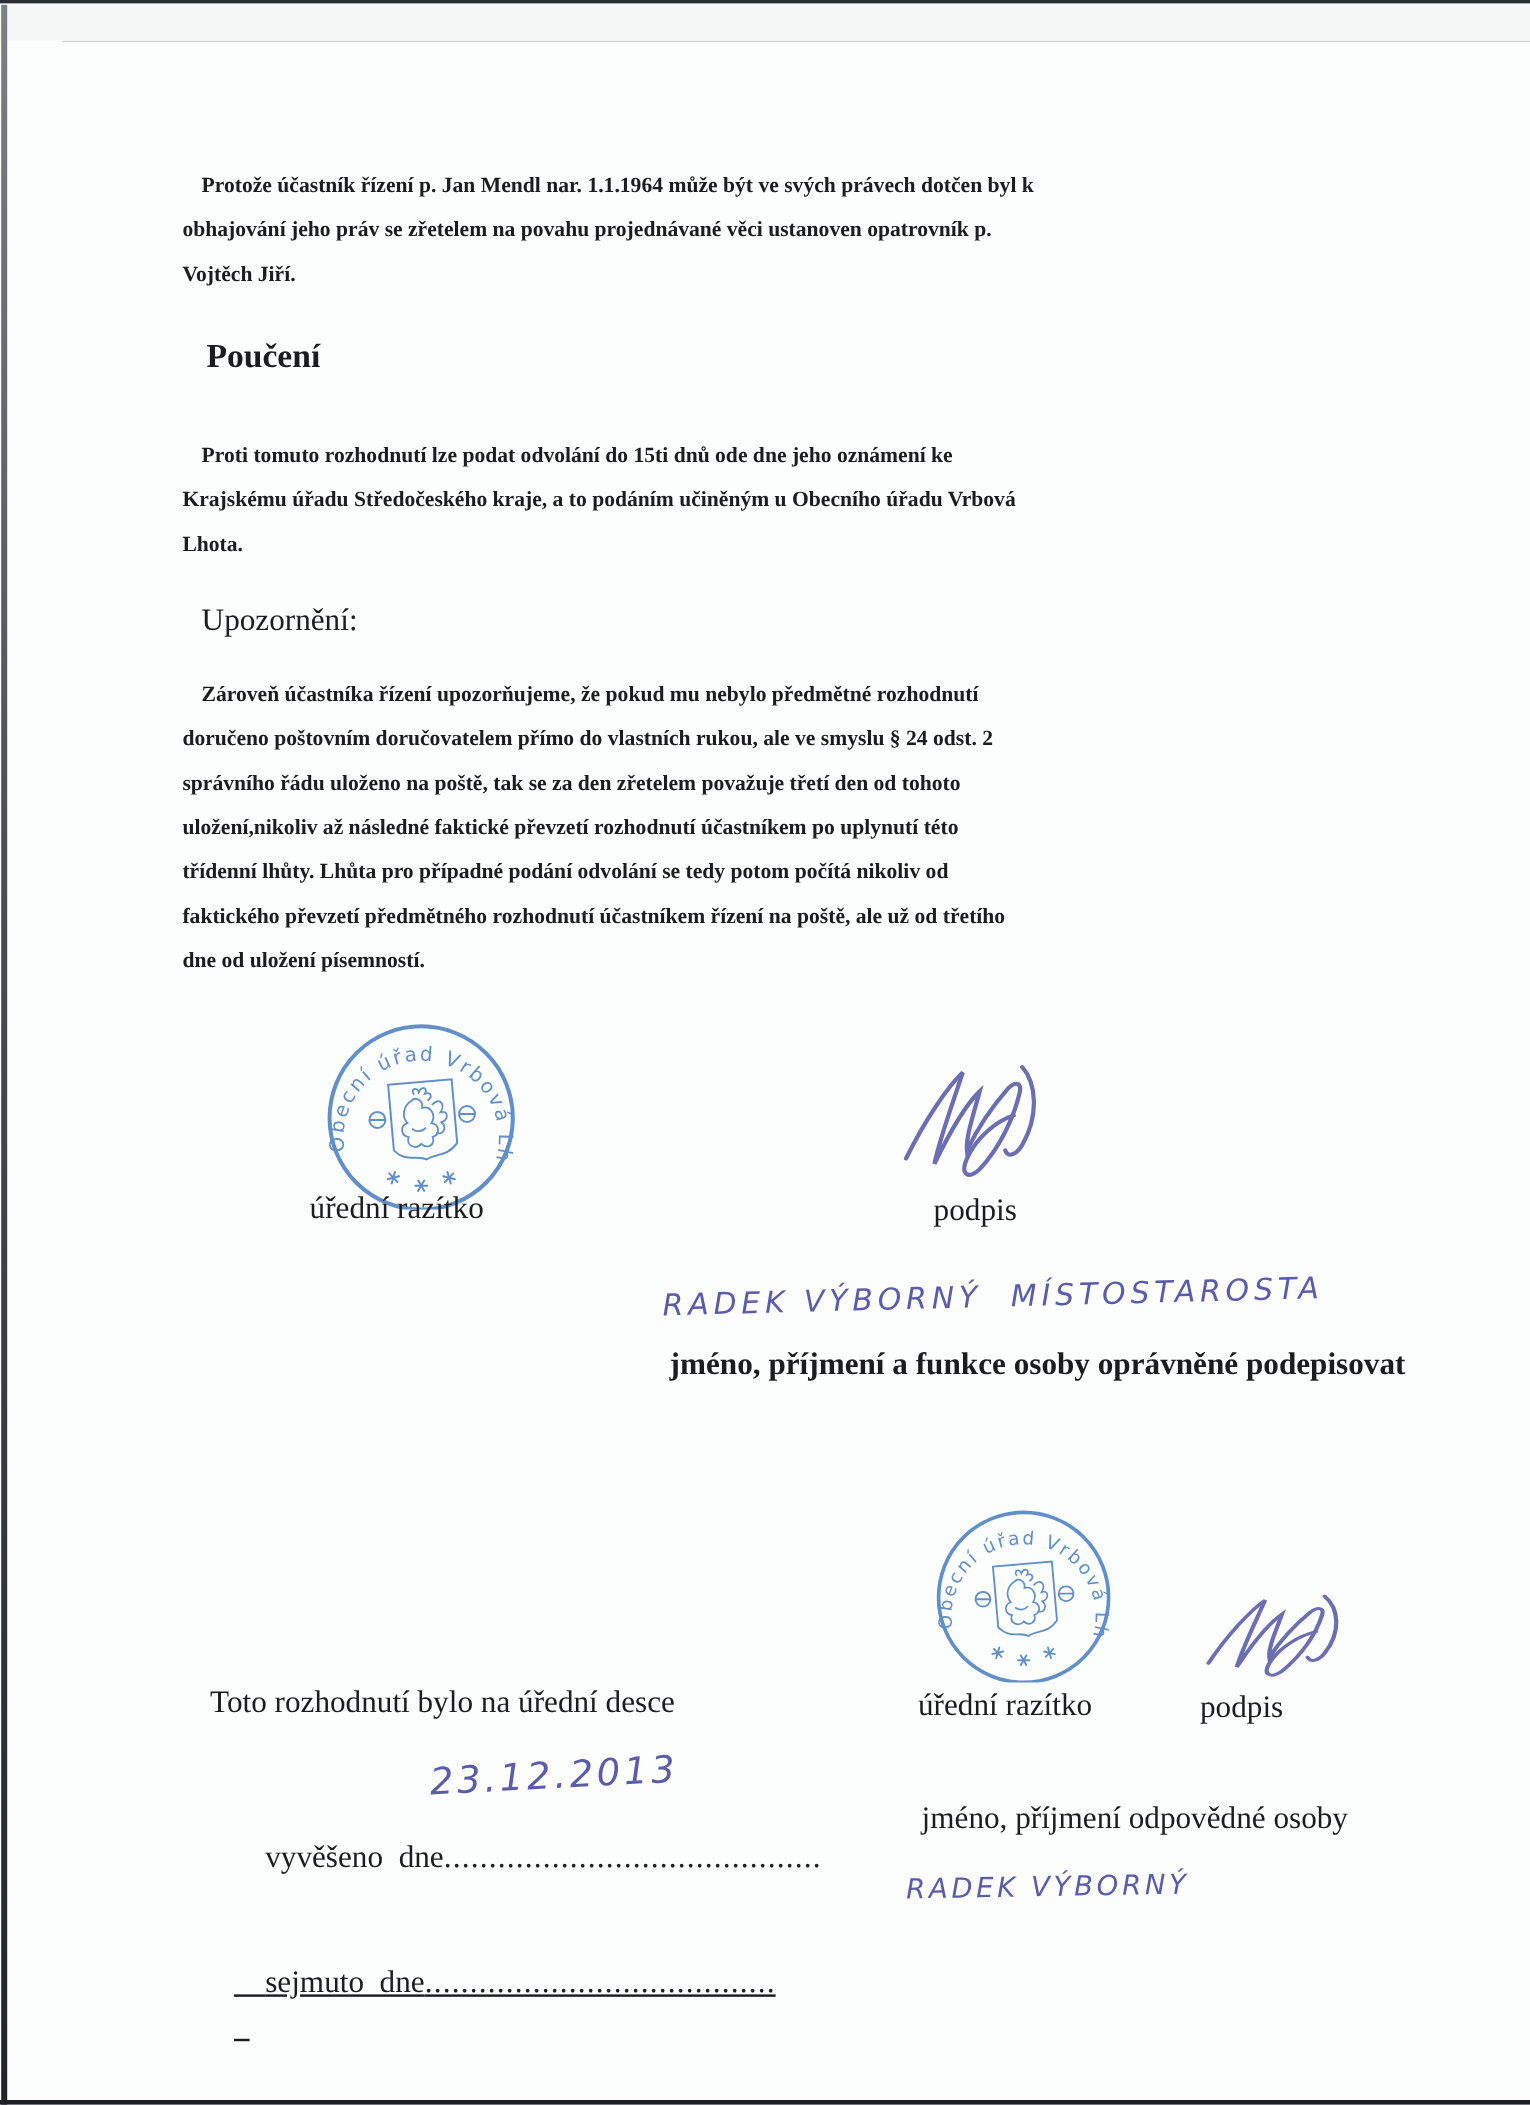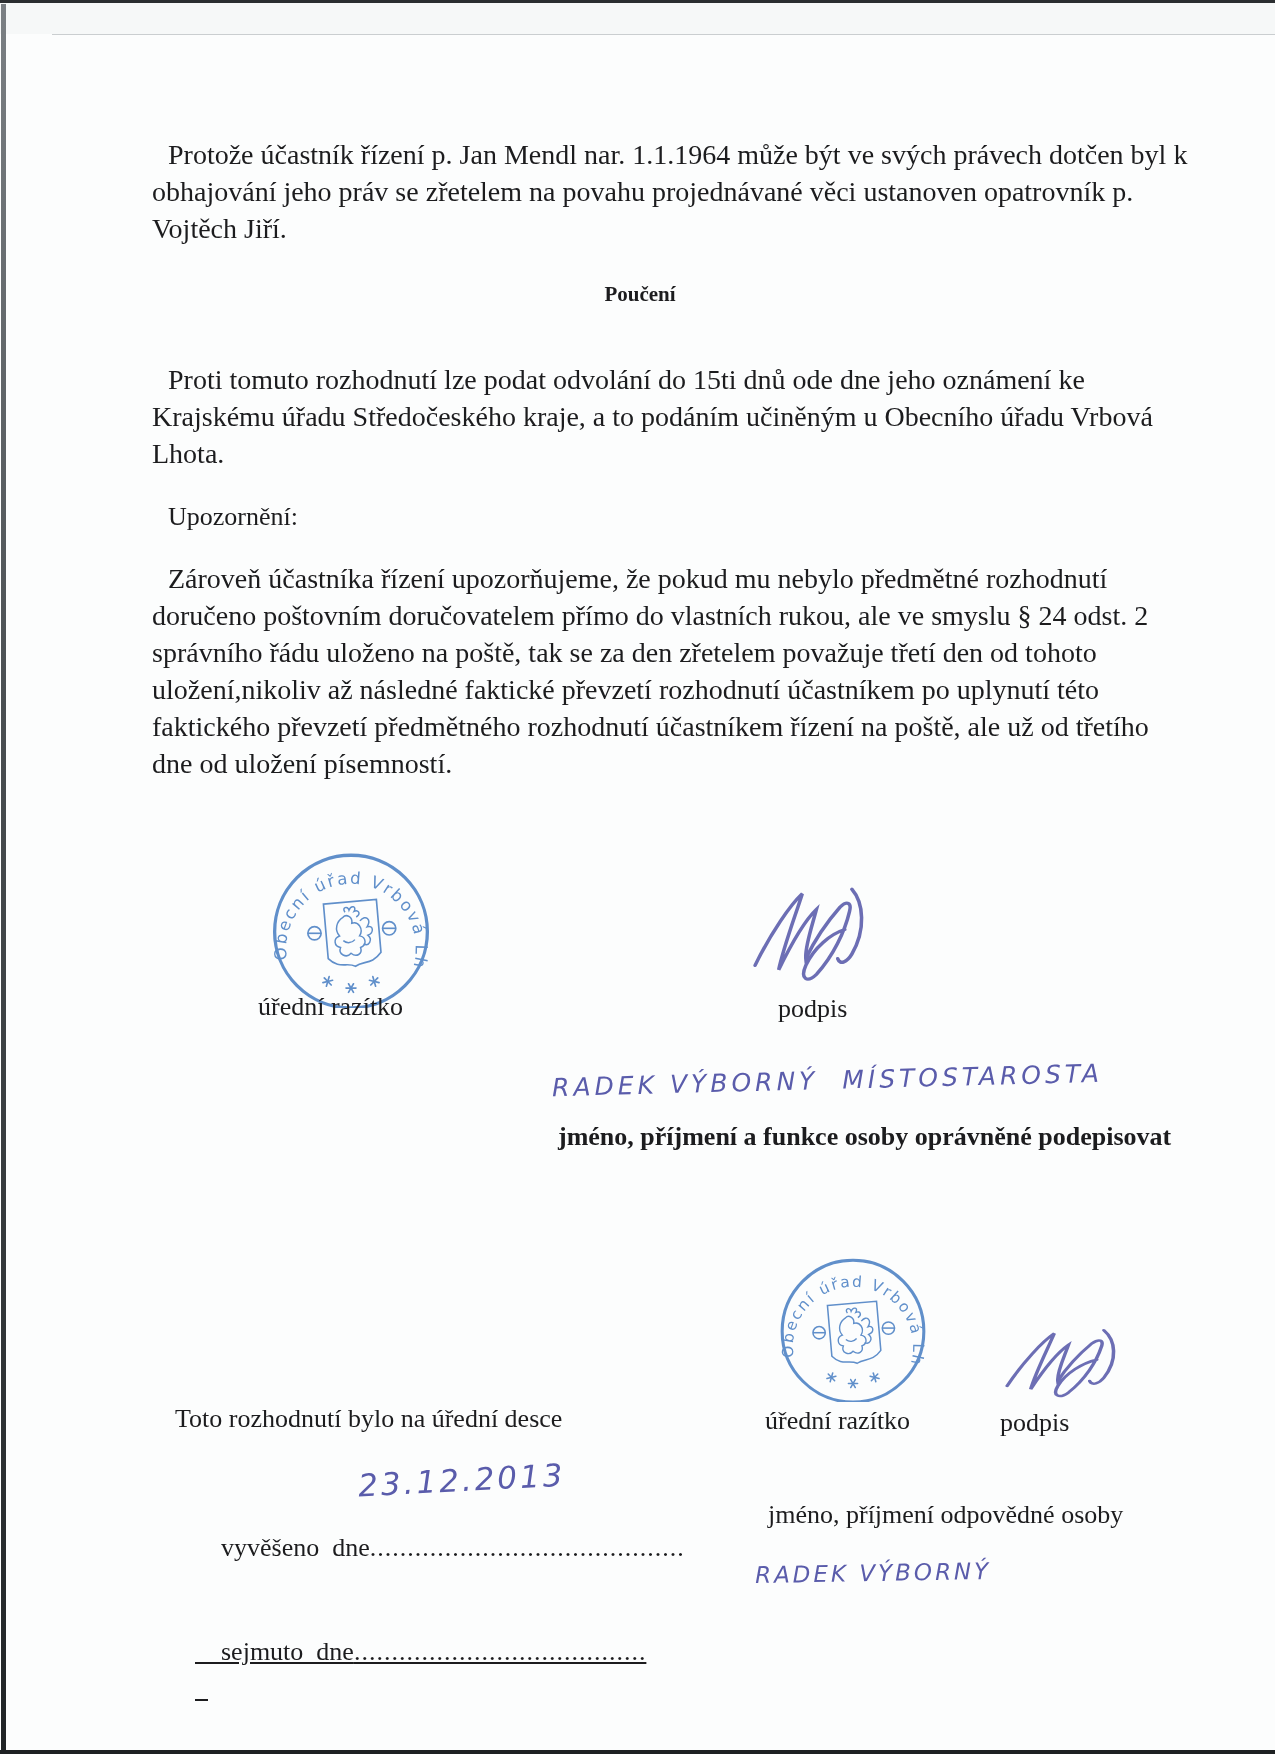--- a/index.html
+++ b/index.html
@@ -12,24 +12,24 @@
   .scan-page{position:absolute;inset:0;background:#fcfdfd;}
   
   .edge-top{position:absolute;top:0;left:0;right:0;height:3px;background:#2b2e30;}
   .edge-bottom{position:absolute;bottom:0;left:0;right:0;height:4px;background:#1e2123;}
   .edge-left{position:absolute;top:4px;bottom:0;left:1px;width:5px;
     background:linear-gradient(to bottom,#7b8084 0%,#4a4f52 40%,#202426 100%);}
   .faint-line{position:absolute;top:34px;left:52px;right:0;height:1px;background:#caced0;}
   .shade-top{position:absolute;top:3px;left:0;right:0;height:31px;background:#f6f8f8;}
 
   .txt{position:absolute;font-size:26px;line-height:37px;white-space:pre;}
-  .para{position:absolute;font-size:28px;line-height:37px;}
+  .para{position:absolute;font-size:18px;line-height:37px;font-weight:bold;}
   .para .line{white-space:pre;}
   .para .indent{padding-left:16px;}
-  .heading{position:absolute;font-weight:bold;font-size:21px;text-align:center;width:960px;left:160px;}
+  .heading{position:absolute;font-weight:bold;font-size:28px;width:960px;left:172px;}
 
   .stamp{position:absolute;opacity:.88;}
   .sig{position:absolute;}
 
   .hand{
     position:absolute;color:#5a5cab;font-family:"DejaVu Sans",sans-serif;
     font-style:italic;white-space:pre;
   }
   .hand-name{font-size:25px;letter-spacing:4px;transform:rotate(-1.5deg);}
   .hand-date{font-size:31px;letter-spacing:3px;transform:rotate(-3deg);}
@@ -114,20 +114,21 @@
     <div class="line">Lhota.</div>
   </div>
 
   <div class="txt" style="left:168px;top:498px;">Upozornění:</div>
 
   <div class="para" style="left:152px;top:560px;width:1000px;">
     <div class="line indent">Zároveň účastníka řízení upozorňujeme, že pokud mu nebylo předmětné rozhodnutí</div>
     <div class="line">doručeno poštovním doručovatelem přímo do vlastních rukou, ale ve smyslu § 24 odst. 2</div>
     <div class="line">správního řádu uloženo na poště, tak se za den zřetelem považuje třetí den od tohoto</div>
     <div class="line">uložení,nikoliv až následné faktické převzetí rozhodnutí účastníkem po uplynutí této</div>
+    <div class="line">třídenní lhůty. Lhůta pro případné podání odvolání se tedy potom počítá nikoliv od</div>
     <div class="line">faktického převzetí předmětného rozhodnutí účastníkem řízení na poště, ale už od třetího</div>
     <div class="line">dne od uložení písemností.</div>
   </div>
 
   <svg class="stamp" style="left:268px;top:842px;" width="166" height="166" viewBox="0 0 200 200">
     <use href="#stamp-art"></use>
   </svg>
 
   <svg class="sig" style="left:748px;top:878px;" width="118" height="112" viewBox="0 0 100 100" preserveAspectRatio="none">
     <use href="#sig-art"></use>

